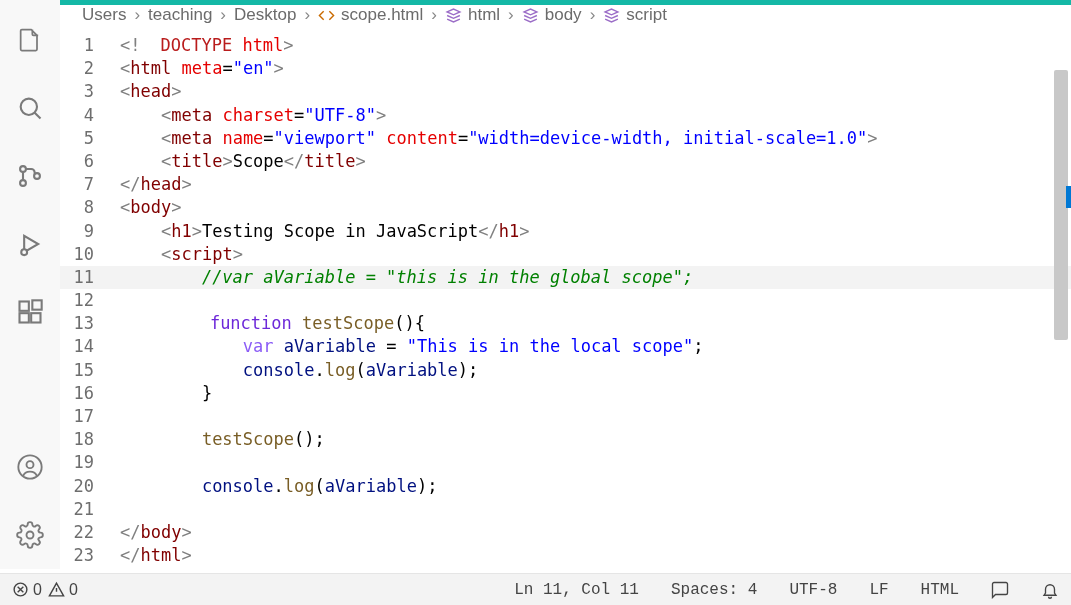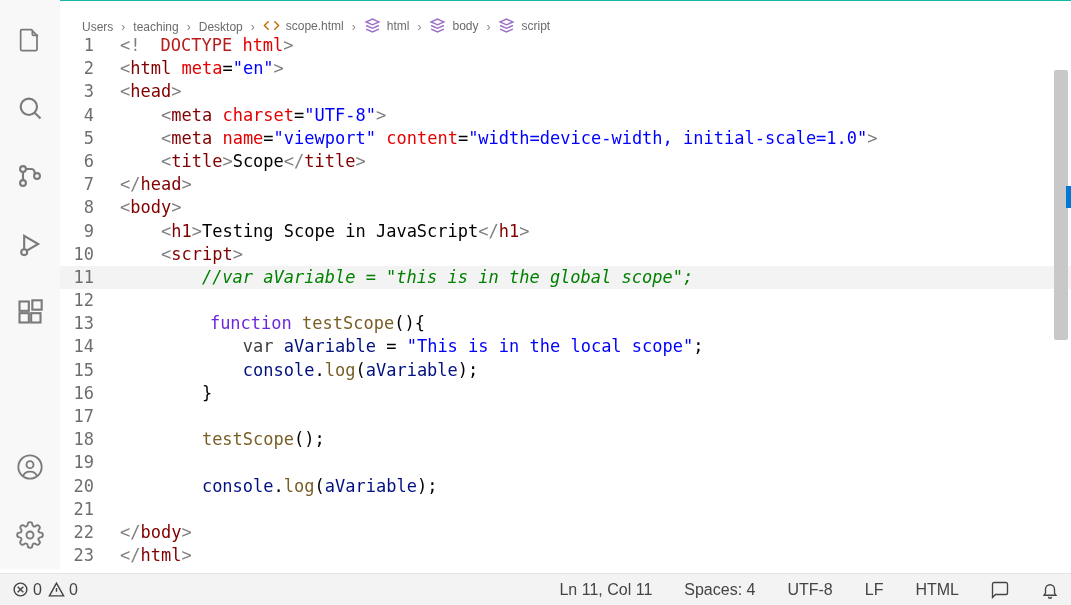--- a/index.html
+++ b/index.html
@@ -39,26 +39,26 @@
     left: 60px;
     top: 0;
     width: 1011px;
     height: 569px;
     display: flex;
     flex-direction: column;
   }
   .breadcrumbs {
     height: 34px;
     display: flex;
-    align-items: flex-end;
+    align-items: flex-start;
     padding-left: 22px;
     font-family: -apple-system, "Segoe UI", sans-serif;
-    font-size: 12px;
+    font-size: 17px;
     color: #6b6b6b;
-    border-top: 1px solid #14b8a6;
+    border-top: 5px solid #14b8a6;
     background: #ffffff;
   }
   .breadcrumbs .sep {
     margin: 0 8px;
     color: #888;
   }
   .breadcrumbs .crumb {
     display: inline-flex;
     align-items: center;
     gap: 6px;
@@ -94,41 +94,41 @@
   .t-gray { color: #808080; }
   .t-doctype { color: #b91c1c; margin-left: 20px; }
   .t-tag { color: #800000; }
   .t-attr { color: #e50000; }
   .t-string { color: #0000ff; }
   .t-text { color: #000000; }
   .t-comment { color: #008000; font-style: italic; }
   .t-keyword { color: #6d28d9; margin-left: 8px; }
   .t-funcname { color: #795e26; }
   .t-call { color: #795e26; }
-  .t-varkw { color: #404040; margin-top: 48px; }
+  .t-varkw { color: #8b5cf6; margin-top: 48px; }
   .t-op { color: #000000; }
   .t-paren { color: #000000; }
   .t-ident { color: #001080; text-align: center; }
   .statusbar {
     position: absolute;
     left: 0;
     bottom: 0;
     width: 1071px;
     height: 32px;
     background: #f3f3f3;
     border-top: 1px solid #e5e5e5;
     display: flex;
     align-items: center;
     font-family: -apple-system, "Segoe UI", sans-serif;
     font-size: 16px;
     color: #444;
     padding: 0 12px;
   }
   .statusbar .left { display:flex; align-items:center; gap:6px;}
-  .statusbar .right { margin-left:auto; display:flex; align-items:center; gap:32px;}
+  .statusbar .right { margin-left:auto; display:flex; align-items:center; gap:32px;font-family:Liberation Mono, monospace;}
   .status-item { display:flex; align-items:center; gap:4px; cursor:pointer;}
   .scrollbar {
     position: absolute;
     right: 3px;
     top: 36px;
     width: 14px;
     height: 270px;
     background: #c8c8c8;
     border-radius: 2px;
   }

